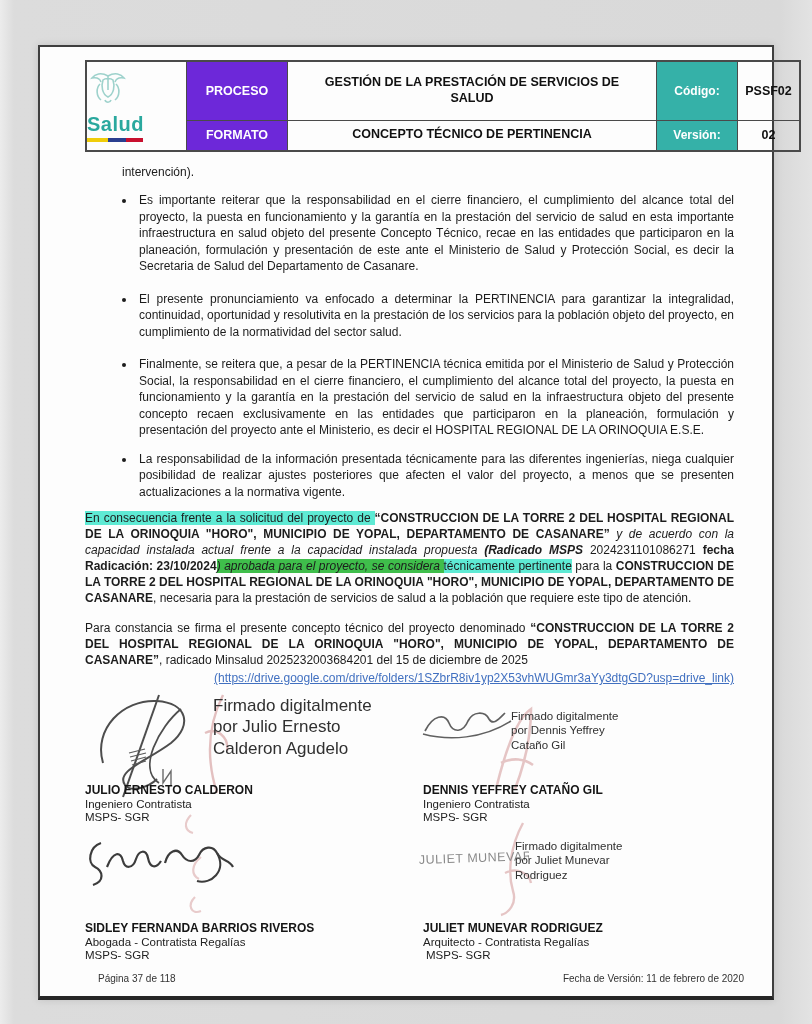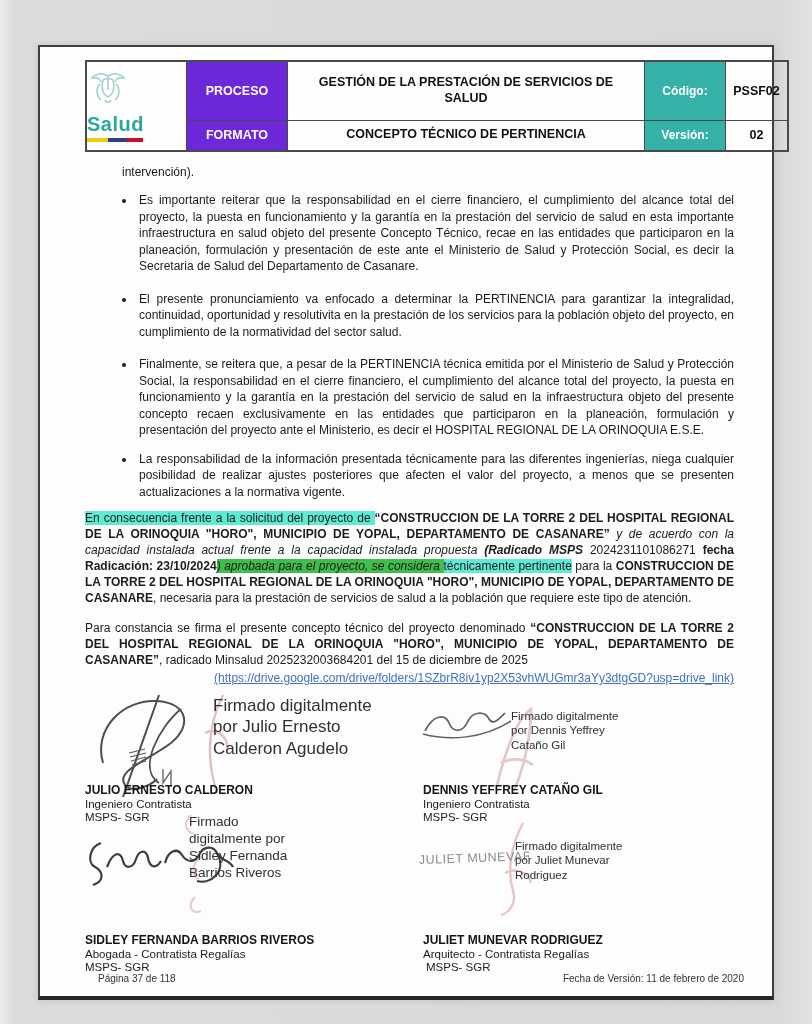--- a/index.html
+++ b/index.html
@@ -18,21 +18,21 @@
   }
   
   .hdr{
     margin:13px 0 0 45px;width:660px;height:92px;
     border-collapse:collapse;table-layout:fixed;
     border:2px solid #4a4a4a;
   }
   .hdr td{border:1px solid #4a4a4a;padding:0;vertical-align:middle;text-align:center;}
   .hdr .c-logo{width:99px;}
   .hdr .c-key{width:100px;background:#6d28d9;color:#fff;font-weight:bold;font-size:12.5px;}
-  .hdr .c-title{width:316px;font-weight:bold;font-size:12.5px;color:#111;padding:0 20px;line-height:1.25;}
+  .hdr .c-title{width:316px;font-weight:bold;font-size:12.5px;color:#111;padding:0 26px;line-height:1.25;}
   .hdr .c-meta{width:80px;background:#35b1a8;color:#fff;font-weight:bold;font-size:12px;}
   .hdr .c-val{width:61px;font-weight:bold;font-size:12.5px;color:#111;}
   .logo-wrap{display:flex;flex-direction:column;align-items:flex-start;justify-content:center;gap:2px;}
   .logo-brand{color:#2aa89e;font-weight:bold;font-size:20px;letter-spacing:.5px;line-height:1;}
   .flagbar{display:flex;width:56px;height:4px;margin-top:2px;}
   .flagbar .fy{flex:1.2;background:#f0cd0a;}
   .flagbar .fb{flex:1;background:#2a3f8f;}
   .flagbar .fr{flex:1;background:#c8102e;}
   
   .content{padding:0 38px 0 45px;color:#1c1c1c;}
@@ -56,21 +56,21 @@
   .r1{height:118px;}
   .r2{height:158px;}
   .stamp{position:absolute;color:#303030;line-height:1.26;}
   .stamp.s-julio{left:128px;top:0;width:160px;font-size:17px;}
   .stamp.s-dennis{left:96px;top:14px;width:110px;font-size:11.5px;}
   .stamp.s-sidley{left:104px;top:0;width:100px;font-size:13.5px;}
   .stamp.s-juliet{left:100px;top:26px;width:112px;font-size:11.5px;}
   .scrib{position:absolute;}
   .nameblk{position:absolute;left:0;}
   .r1 .nameblk{top:88px;}
-  .r2 .nameblk{top:120px;}
+  .r2 .nameblk{top:108px;}
   .sig-name{font-weight:bold;font-size:12px;color:#151515;margin:0;}
   .sig-role,.sig-org{font-size:11.5px;color:#222;margin:1px 0 0 0;}
   
   .footer{position:absolute;left:0;right:0;bottom:12px;display:flex;justify-content:space-between;
           padding:0 28px 0 58px;font-size:10px;color:#333;}
 </style>
 </head>
 <body>
 
 <div class="page">
@@ -186,21 +186,20 @@
             <path d="M22 30 C28 14 36 14 38 24 C40 32 48 32 51 22 C54 13 61 12 63 21 C65 31 71 32 76 24" stroke="#3c3c3c" stroke-width="2.2"></path>
             <path d="M80 26 C83 14 92 10 97 18 C102 26 110 26 114 18 C118 9 128 8 132 16 C137 25 144 22 148 30" stroke="#3c3c3c" stroke-width="2.2"></path>
             <path d="M132 16 C142 34 126 48 112 44" stroke="#3c3c3c" stroke-width="2"></path>
           </svg>
         </span>
         <span class="scrib" style="left:92px;top:0">
           <svg width="40" height="104" viewBox="0 0 40 104" fill="none" opacity=".45">
             <path d="M14 2 C6 10 8 18 16 20 M24 44 C14 52 14 62 22 66 M18 84 C10 92 14 102 24 98" stroke="#cf8f8f" stroke-width="2.2"></path>
           </svg>
         </span>
-        <div class="stamp s-sidley">Firmado digitalmente por Sidley Fernanda Barrios Riveros</div>
         <div class="nameblk">
           <p class="sig-name">SIDLEY FERNANDA BARRIOS RIVEROS</p>
           <p class="sig-role">Abogada - Contratista Regalías</p>
           <p class="sig-org">MSPS- SGR</p>
         </div>
       </div>
 
       <div class="sig r2">
         <span class="scrib" style="left:78px;top:8px">
           <svg width="46" height="96" viewBox="0 0 46 96" fill="none" opacity=".5">

